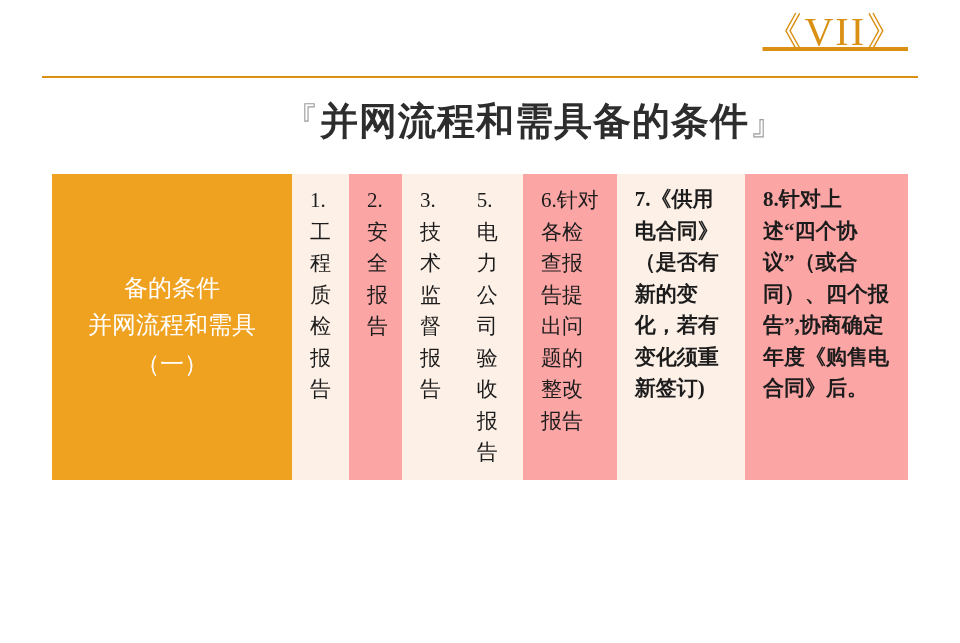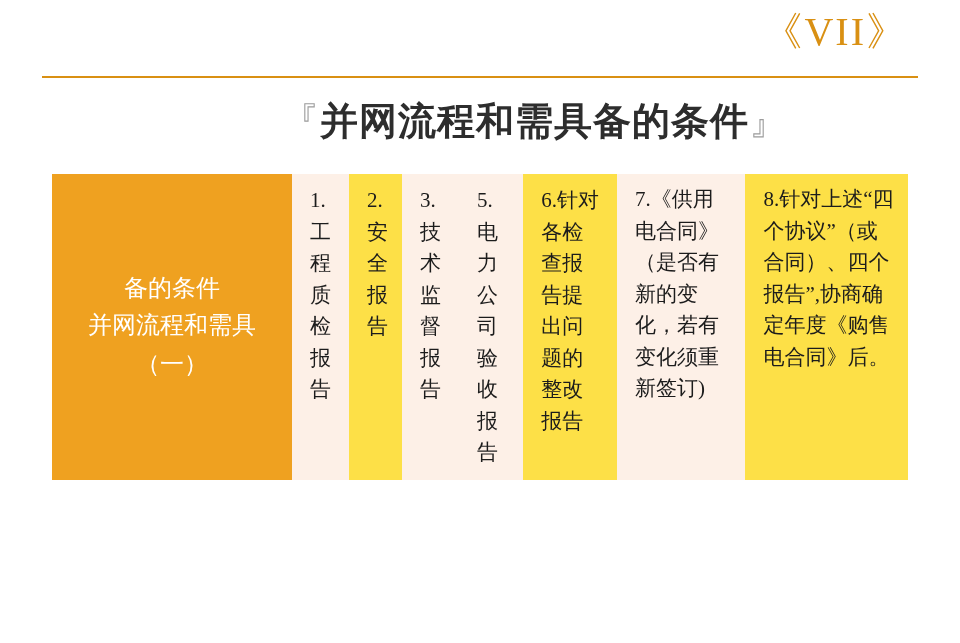--- a/index.html
+++ b/index.html
@@ -24,20 +24,21 @@
   .section-number {
     position: absolute;
     top: 8px;
     right: 52px;
     font-size: 40px;
     letter-spacing: 2px;
     color: #d99013;
     font-family: "Liberation Serif", serif;
     line-height: 1.2;
     white-space: nowrap;
+    text-decoration: underline;
   }
   .header-rule {
     position: absolute;
     top: 76px;
     left: 42px;
     right: 42px;
     height: 2px;
     background: #d99013;
   }
   
@@ -92,22 +93,22 @@
   }
   .item-row {
     font-size: 21px;
     color: #1c1c1c;
     font-family: "Liberation Serif", serif;
     padding: 11px 14px 11px 18px;
     line-height: 1.5;
     box-sizing: border-box;
   }
   .item-row.shade-a { background: #fdf0e7; }
-  .item-row.shade-b { background: #fde047; }
-  .item-row.two-line { padding-top: 10px; padding-bottom: 10px; }
+  .item-row.shade-b { background: #fca5a5; }
+  .item-row.two-line { padding-top: 10px; padding-bottom: 10px; font-weight: bold; }
 </style>
 </head>
 <body>
 
 <div class="slide">
 
   <div class="section-number">《VII》</div>
 
   <div class="header-rule"></div>
 

